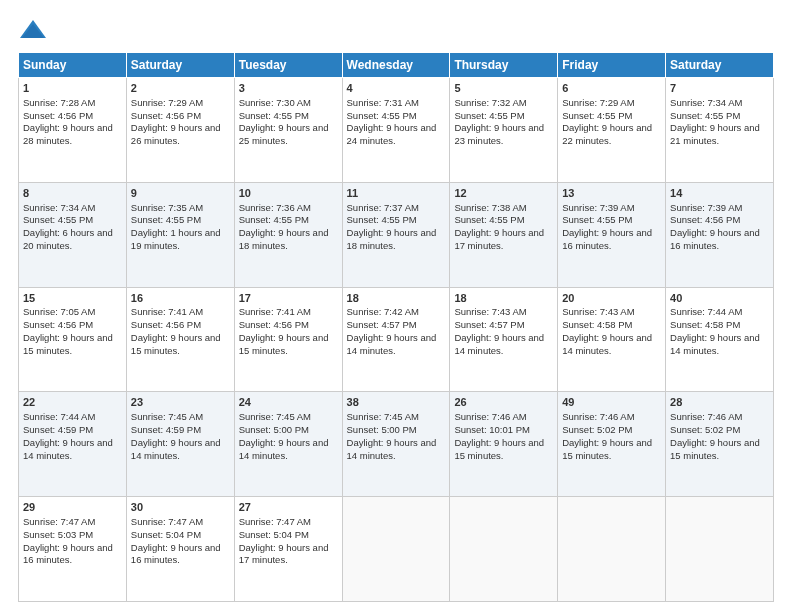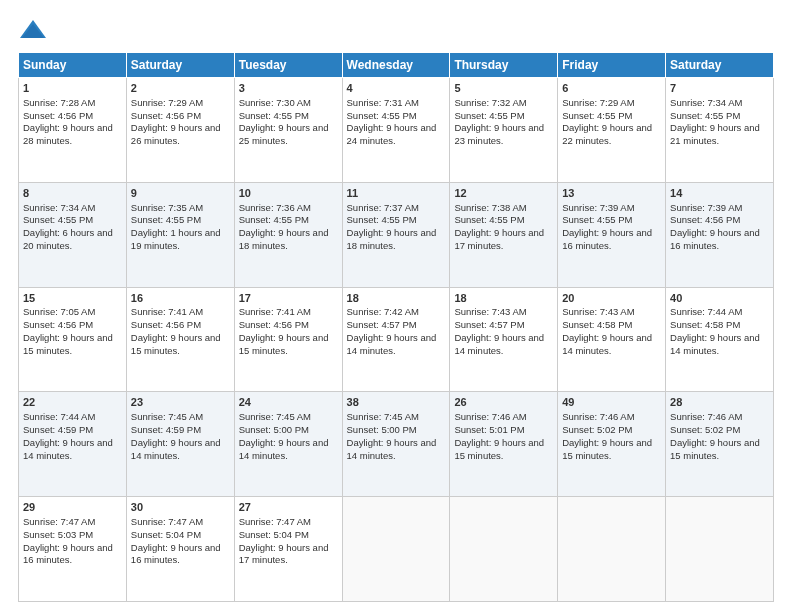--- a/index.html
+++ b/index.html
@@ -152,21 +152,21 @@
           <td><span class="day-num">18</span><span>Sunrise: 7:42 AM</span><br><span>Sunset: 4:57 PM</span><br><span>Daylight: 9 hours and 14 minutes.</span></td>
           <td><span class="day-num">18</span><span>Sunrise: 7:43 AM</span><br><span>Sunset: 4:57 PM</span><br><span>Daylight: 9 hours and 14 minutes.</span></td>
           <td><span class="day-num">20</span><span>Sunrise: 7:43 AM</span><br><span>Sunset: 4:58 PM</span><br><span>Daylight: 9 hours and 14 minutes.</span></td>
           <td><span class="day-num">40</span><span>Sunrise: 7:44 AM</span><br><span>Sunset: 4:58 PM</span><br><span>Daylight: 9 hours and 14 minutes.</span></td>
         </tr>
         <tr>
           <td><span class="day-num">22</span><span>Sunrise: 7:44 AM</span><br><span>Sunset: 4:59 PM</span><br><span>Daylight: 9 hours and 14 minutes.</span></td>
           <td><span class="day-num">23</span><span>Sunrise: 7:45 AM</span><br><span>Sunset: 4:59 PM</span><br><span>Daylight: 9 hours and 14 minutes.</span></td>
           <td><span class="day-num">24</span><span>Sunrise: 7:45 AM</span><br><span>Sunset: 5:00 PM</span><br><span>Daylight: 9 hours and 14 minutes.</span></td>
           <td><span class="day-num">38</span><span>Sunrise: 7:45 AM</span><br><span>Sunset: 5:00 PM</span><br><span>Daylight: 9 hours and 14 minutes.</span></td>
-          <td><span class="day-num">26</span><span>Sunrise: 7:46 AM</span><br><span>Sunset: 5:01 PM</span><br><span>Daylight: 9 hours and 15 minutes.</span></td>
+          <td><span class="day-num">26</span><span>Sunrise: 7:46 AM</span><br><span>Sunset: 10:01 PM</span><br><span>Daylight: 9 hours and 15 minutes.</span></td>
           <td><span class="day-num">49</span><span>Sunrise: 7:46 AM</span><br><span>Sunset: 5:02 PM</span><br><span>Daylight: 9 hours and 15 minutes.</span></td>
           <td><span class="day-num">28</span><span>Sunrise: 7:46 AM</span><br><span>Sunset: 5:02 PM</span><br><span>Daylight: 9 hours and 15 minutes.</span></td>
         </tr>
         <tr>
           <td><span class="day-num">29</span><span>Sunrise: 7:47 AM</span><br><span>Sunset: 5:03 PM</span><br><span>Daylight: 9 hours and 16 minutes.</span></td>
           <td><span class="day-num">30</span><span>Sunrise: 7:47 AM</span><br><span>Sunset: 5:04 PM</span><br><span>Daylight: 9 hours and 16 minutes.</span></td>
           <td><span class="day-num">27</span><span>Sunrise: 7:47 AM</span><br><span>Sunset: 5:04 PM</span><br><span>Daylight: 9 hours and 17 minutes.</span></td>
           <td class="empty-cell"></td>
           <td class="empty-cell"></td>
           <td class="empty-cell"></td>

